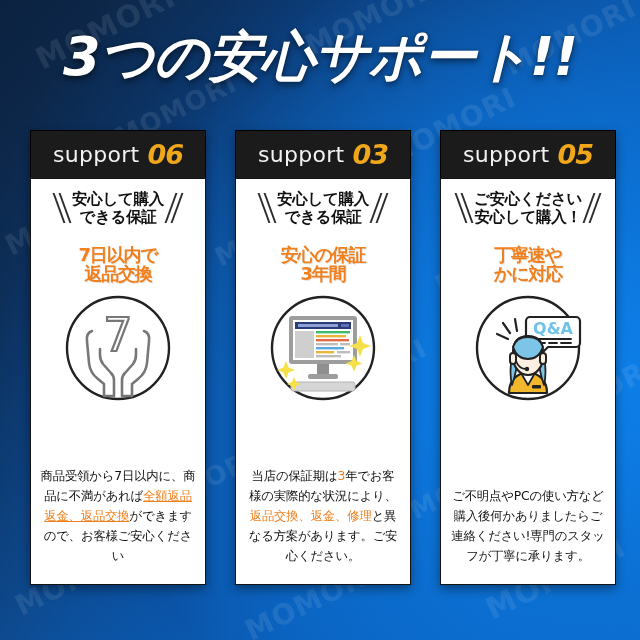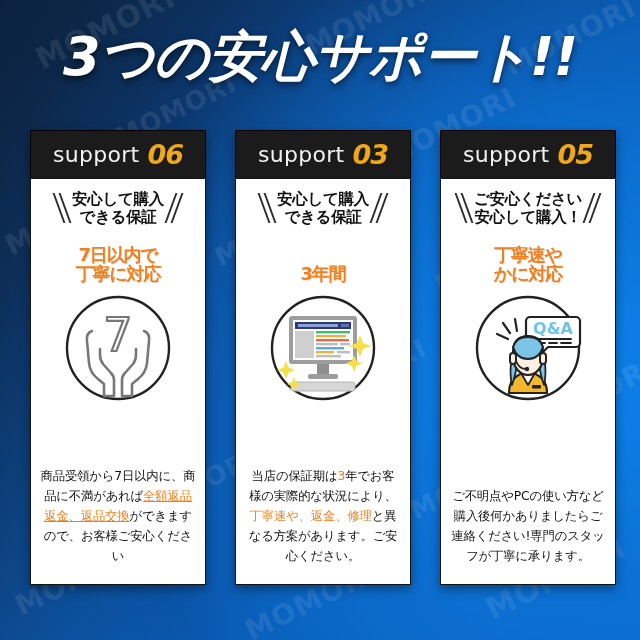--- a/index.html
+++ b/index.html
@@ -102,21 +102,21 @@
             <span>安心して購入</span><br>
             <span>できる保証</span>
           </span>
           <span class="slash r">
               <span></span>
               <span></span>
             </span>
         </div>
         <div class="big">
           <span>7日以内で</span><br>
-          <span>丁寧に対応</span>
+          <span>返品交換</span>
         </div>
         <div class="ill">
           <svg viewBox="0 0 118 118">
             <circle cx="59" cy="59" r="51" fill="#fff" stroke="#222" stroke-width="2.4"></circle>
             <text x="59" y="62" text-anchor="middle" font-size="46" font-family="DejaVu Sans, sans-serif" fill="none" stroke="#777" stroke-width="2.2">7</text>
             <path d="M33 42 q-6 2 -5 10 l2 22 q1 10 9 16 l6 5 v12 h10 v-16 q0 -4 -3 -7 l-8 -9 q-3 -4 -3 -9 v-6" fill="none" stroke="#777" stroke-width="2.6" stroke-linecap="round" stroke-linejoin="round"></path>
             <path d="M85 42 q6 2 5 10 l-2 22 q-1 10 -9 16 l-6 5 v12 h-10 v-16 q0 -4 3 -7 l8 -9 q3 -4 3 -9 v-6" fill="none" stroke="#777" stroke-width="2.6" stroke-linecap="round" stroke-linejoin="round"></path>
           </svg>
         </div>
         <div class="para">
@@ -139,21 +139,21 @@
           <span class="sub-txt">
             <span>安心して購入</span><br>
             <span>できる保証</span>
           </span>
           <span class="slash r">
               <span></span>
               <span></span>
             </span>
         </div>
         <div class="big">
-          <br>
+          <span>安心の保証</span><br>
           <span>3年間</span>
         </div>
         <div class="ill">
           <svg viewBox="0 0 118 118">
             <circle cx="59" cy="59" r="51" fill="#fff" stroke="#222" stroke-width="2.4"></circle>
             <rect x="25" y="27" width="68" height="48" rx="3" fill="#9d9d9d"></rect>
             <rect x="29" y="31" width="60" height="40" fill="#fff"></rect>
             <rect x="31" y="33" width="56" height="7" fill="#2b3a78"></rect>
             <rect x="34" y="35" width="40" height="3" fill="#8fa0d8"></rect>
             <rect x="77" y="35" width="8" height="3" fill="#6070b8"></rect>
@@ -172,21 +172,21 @@
             <rect x="27" y="93" width="64" height="9" rx="2.5" fill="#d6d6d6" stroke="#b4b4b4" stroke-width="1"></rect>
             <g fill="#f5e04a">
               <path d="M96 46 l3 8 l8 3 l-8 3 l-3 8 l-3 -8 l-8 -3 l8 -3 z"></path>
               <path d="M90 66 l2.4 6 l6 2.4 l-6 2.4 l-2.4 6 l-2.4 -6 l-6 -2.4 l6 -2.4 z"></path>
               <path d="M22 72 l2.6 6.4 l6.4 2.6 l-6.4 2.6 l-2.6 6.4 l-2.6 -6.4 l-6.4 -2.6 l6.4 -2.6 z"></path>
               <path d="M30 88 l2 5 l5 2 l-5 2 l-2 5 l-2 -5 l-5 -2 l5 -2 z"></path>
             </g>
           </svg>
         </div>
         <div class="para">
-          <span>当店の保証期は</span><span class="hl2">3</span><span>年でお客様の実際的な状況により、</span><span class="hl2">丁寧速や、返金、修理</span><span>と異なる方案があります。ご安心ください。</span>
+          <span>当店の保証期は</span><span class="hl2">3</span><span>年でお客様の実際的な状況により、</span><span class="hl2">返品交換、返金、修理</span><span>と異なる方案があります。ご安心ください。</span>
         </div>
       </div>
     </div>
 
     <div class="card">
       <div class="card-head">
         <span class="sup-word">support</span>
         <span class="sup-num">05</span>
       </div>
       <div class="card-body">

